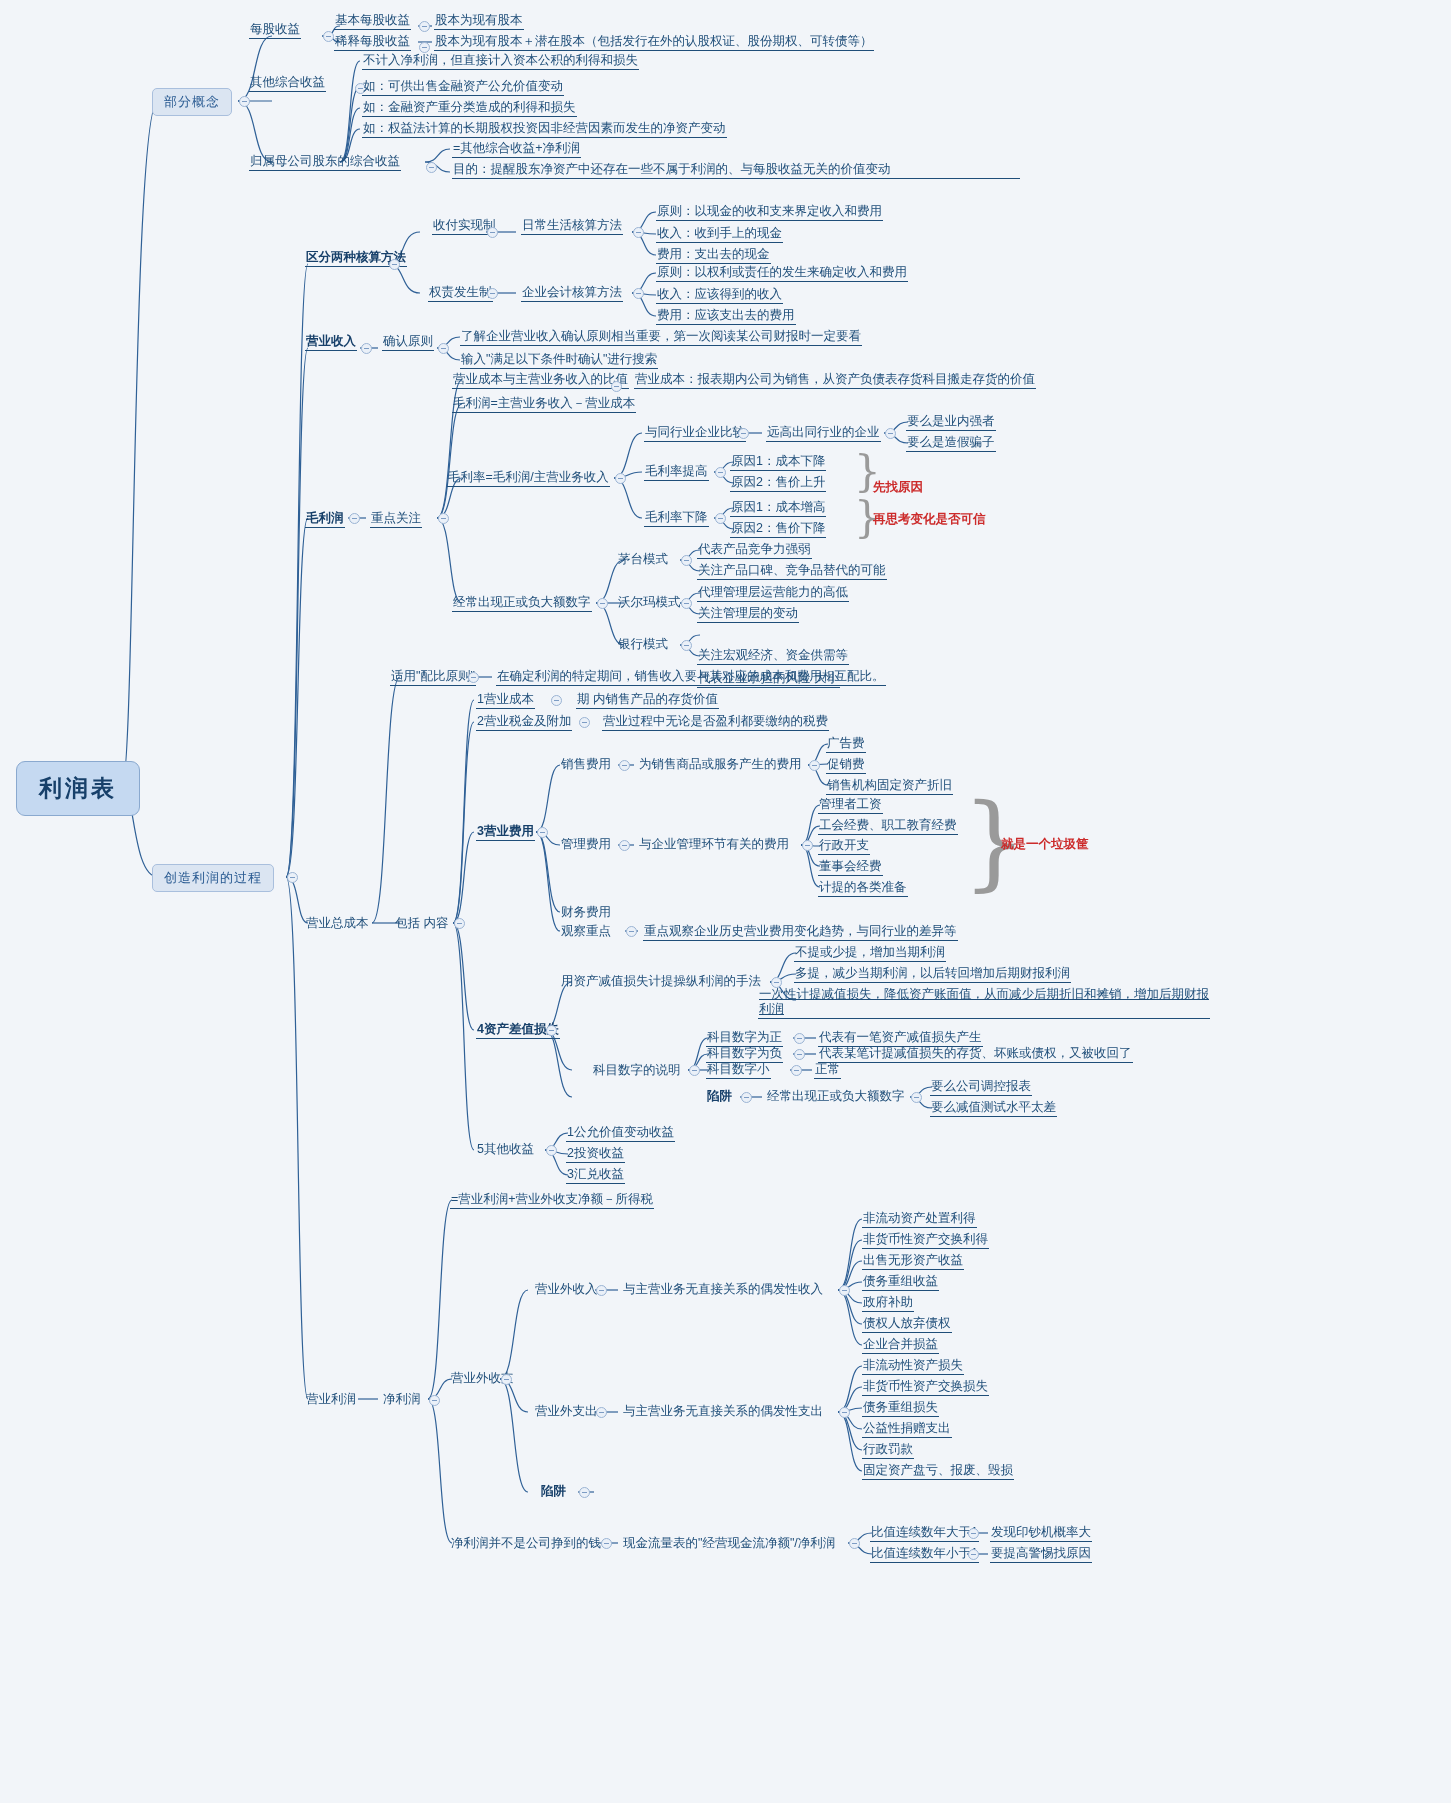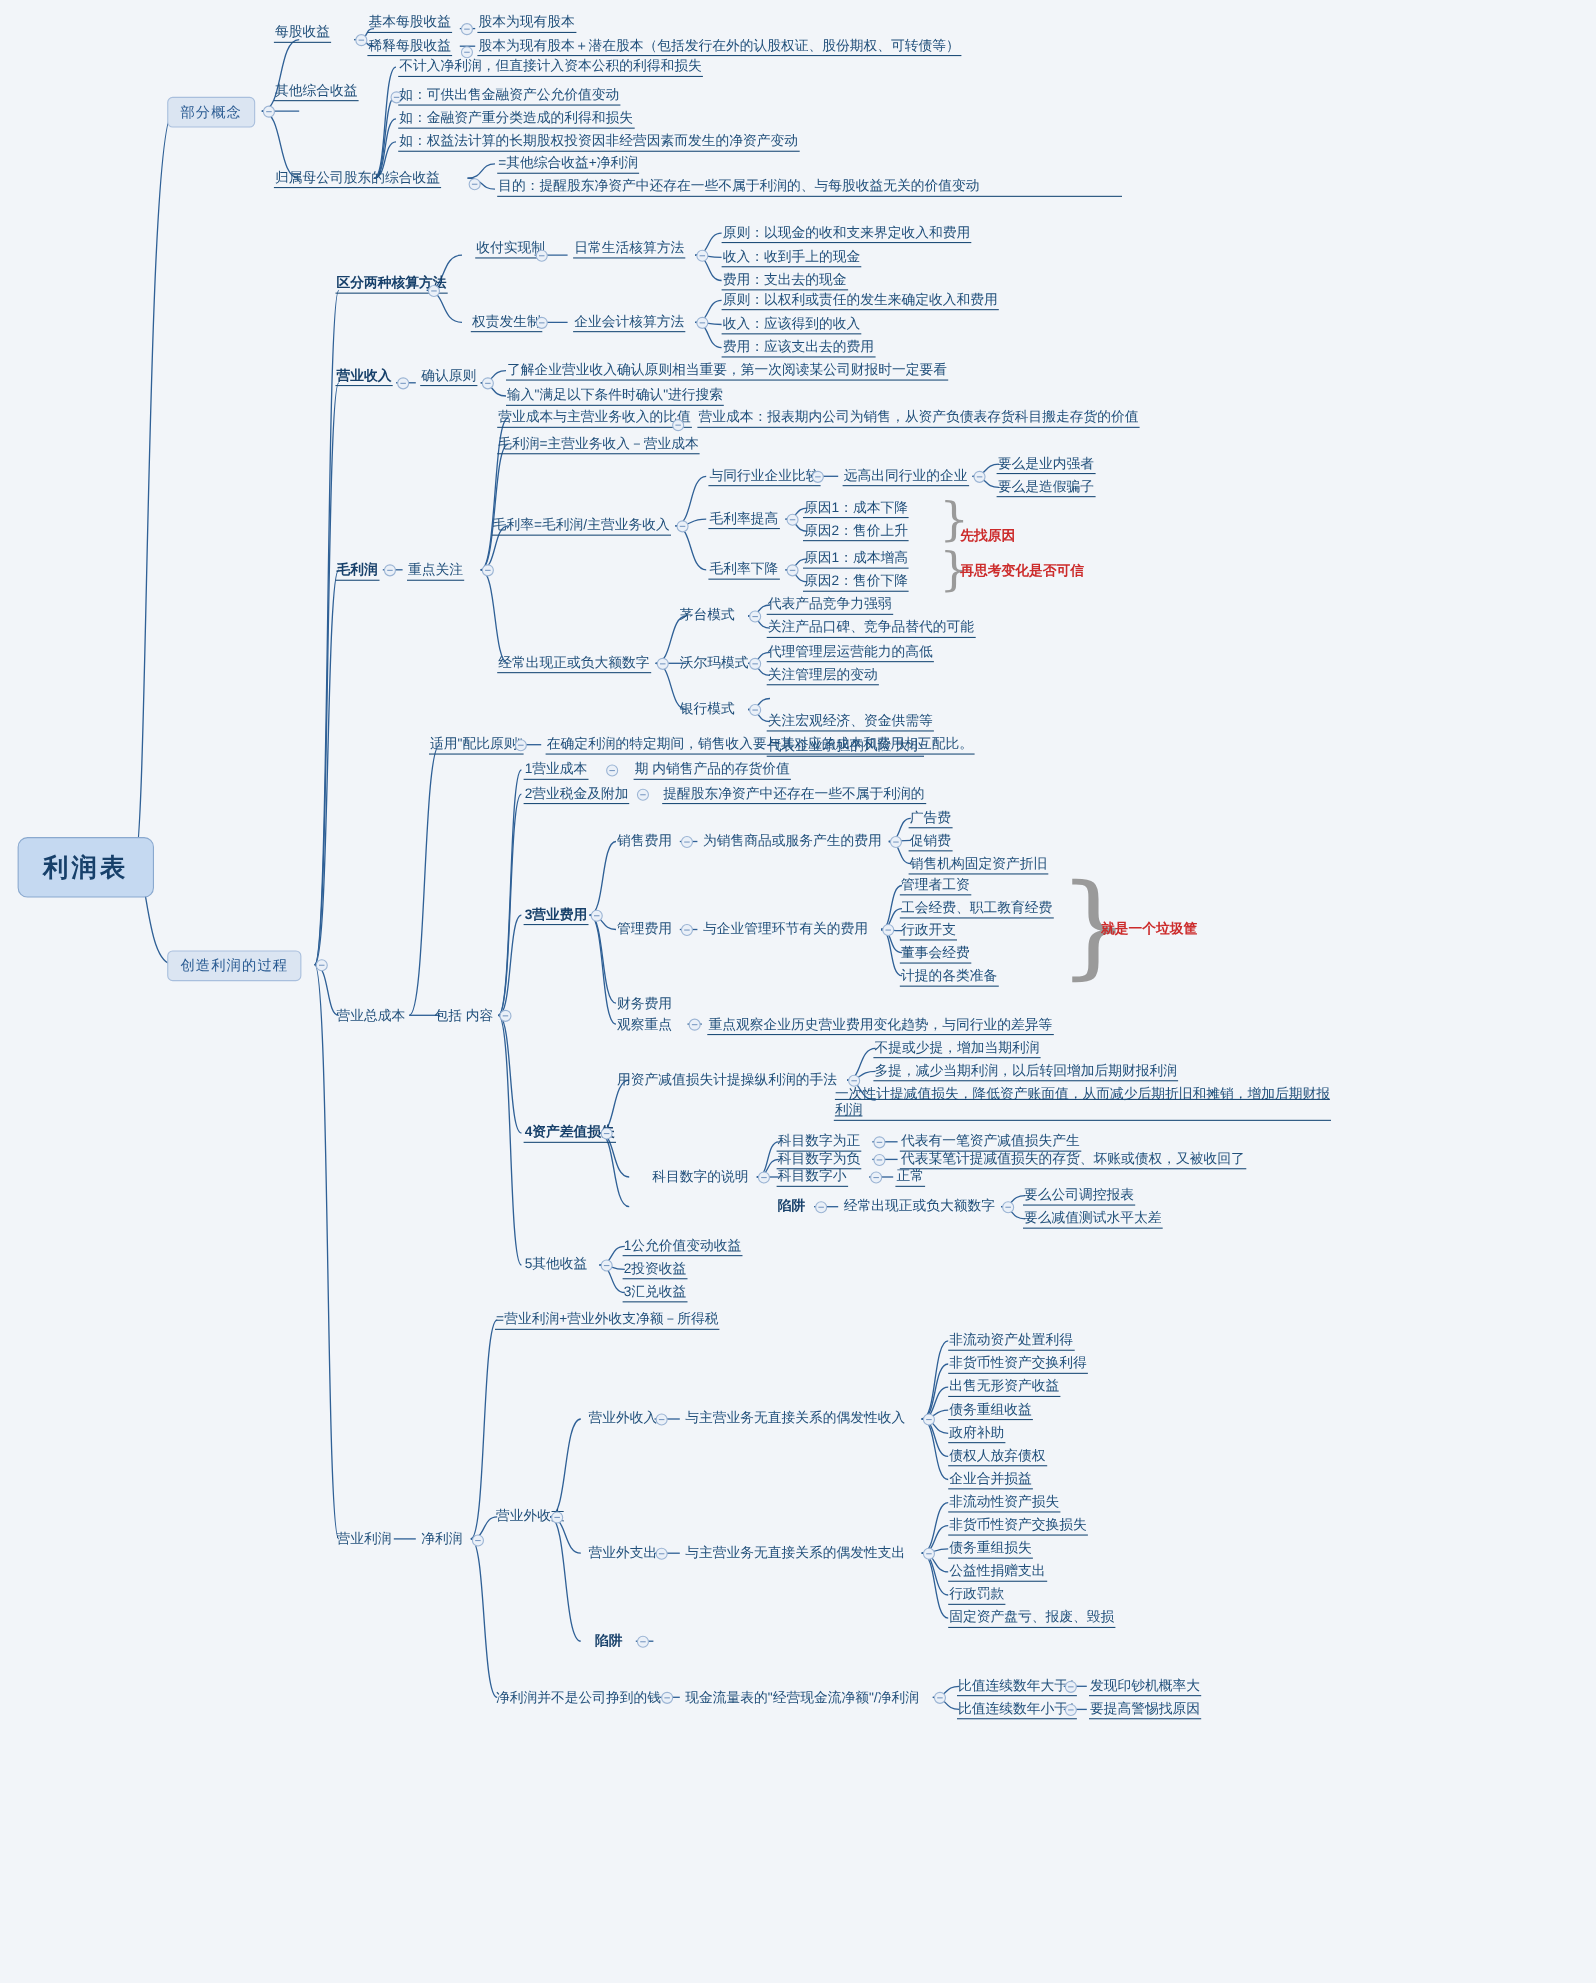--- a/index.html
+++ b/index.html
@@ -373,21 +373,21 @@
   <div class="node" style="left:390px;top:669px;">适用"配比原则"</div>
   <div class="tog" style="left:468px;top:672px;"></div>
   <div class="node" style="left:496px;top:669px;">在确定利润的特定期间，销售收入要与其对应的成本和费用相互配比。</div>
 
   <div class="node" style="left:476px;top:692px;">1营业成本</div>
   <div class="tog" style="left:551px;top:695px;"></div>
   <div class="node" style="left:576px;top:692px;">期 内销售产品的存货价值</div>
 
   <div class="node" style="left:476px;top:714px;">2营业税金及附加</div>
   <div class="tog" style="left:579px;top:717px;"></div>
-  <div class="node" style="left:602px;top:714px;">提醒股东净资产中还存在一些不属于利润的</div>
+  <div class="node" style="left:602px;top:714px;">营业过程中无论是否盈利都要缴纳的税费</div>
 
   <div class="node bold" style="left:476px;top:824px;">3营业费用</div>
   <div class="tog" style="left:537px;top:827px;"></div>
 
   <div class="node plain" style="left:560px;top:757px;">销售费用</div>
   <div class="tog" style="left:619px;top:760px;"></div>
   <div class="node plain" style="left:638px;top:757px;">为销售商品或服务产生的费用</div>
   <div class="tog" style="left:809px;top:760px;"></div>
   <div class="node" style="left:826px;top:736px;">广告费</div>
   <div class="node" style="left:826px;top:757px;">促销费</div>

